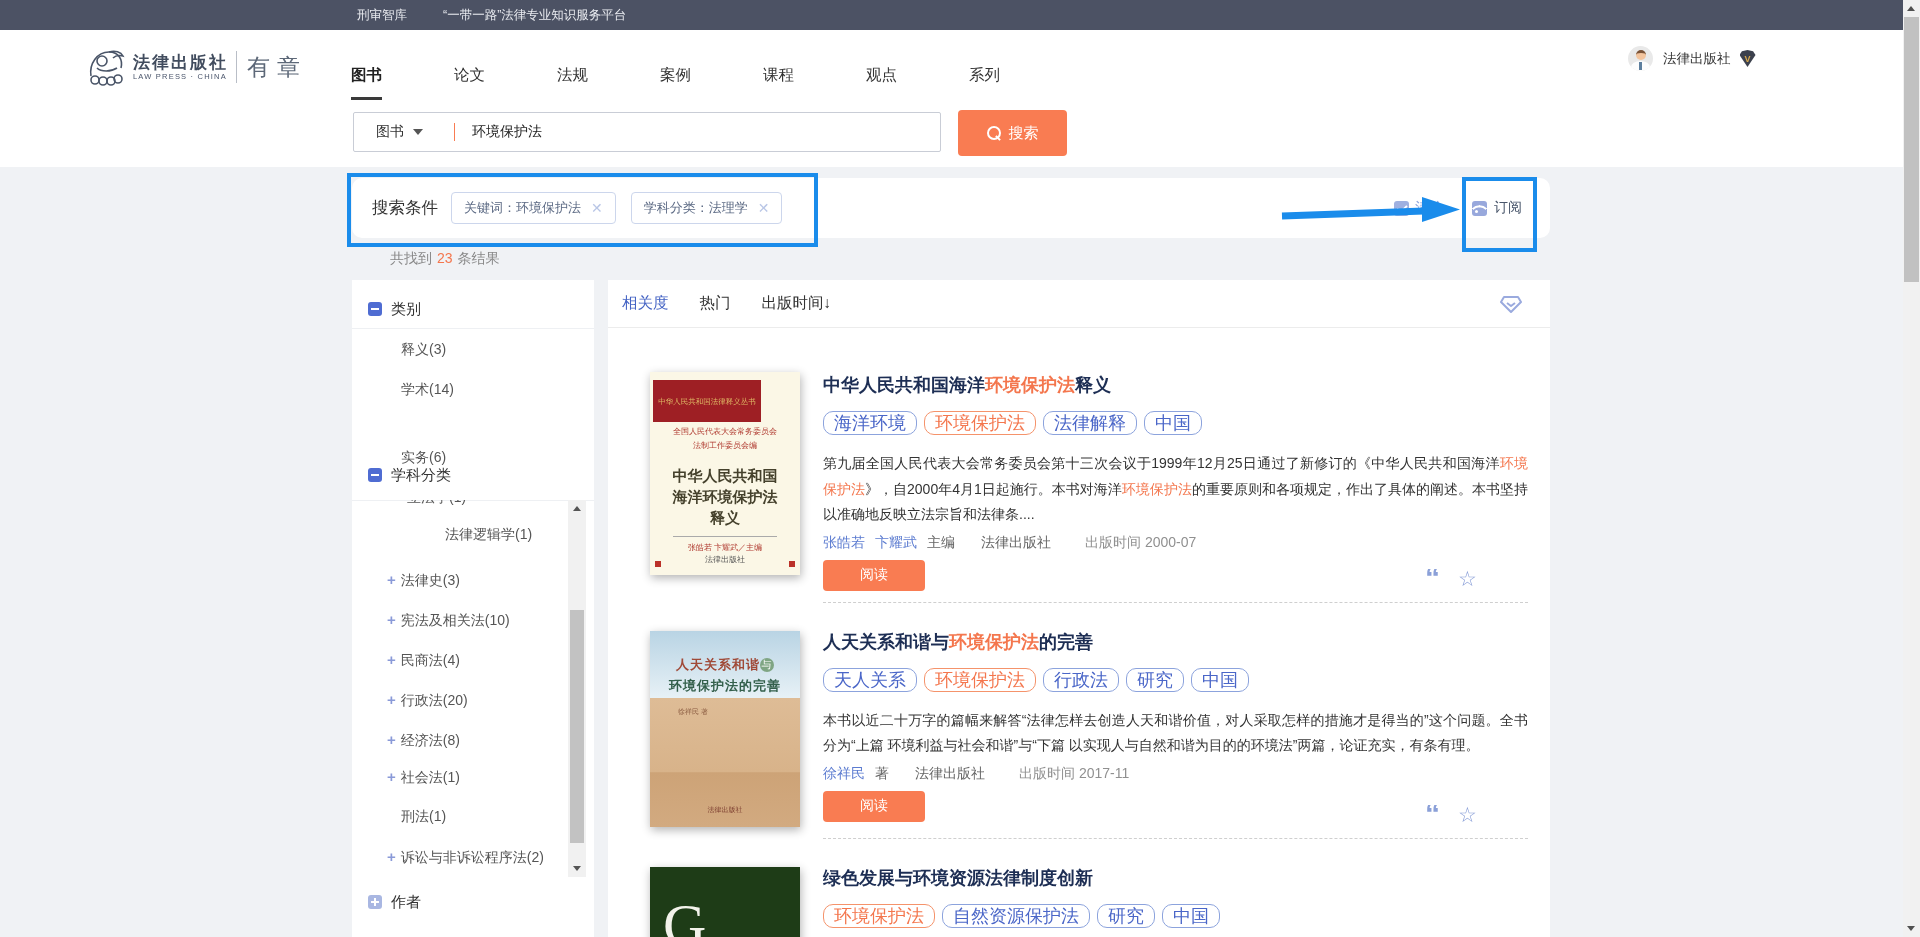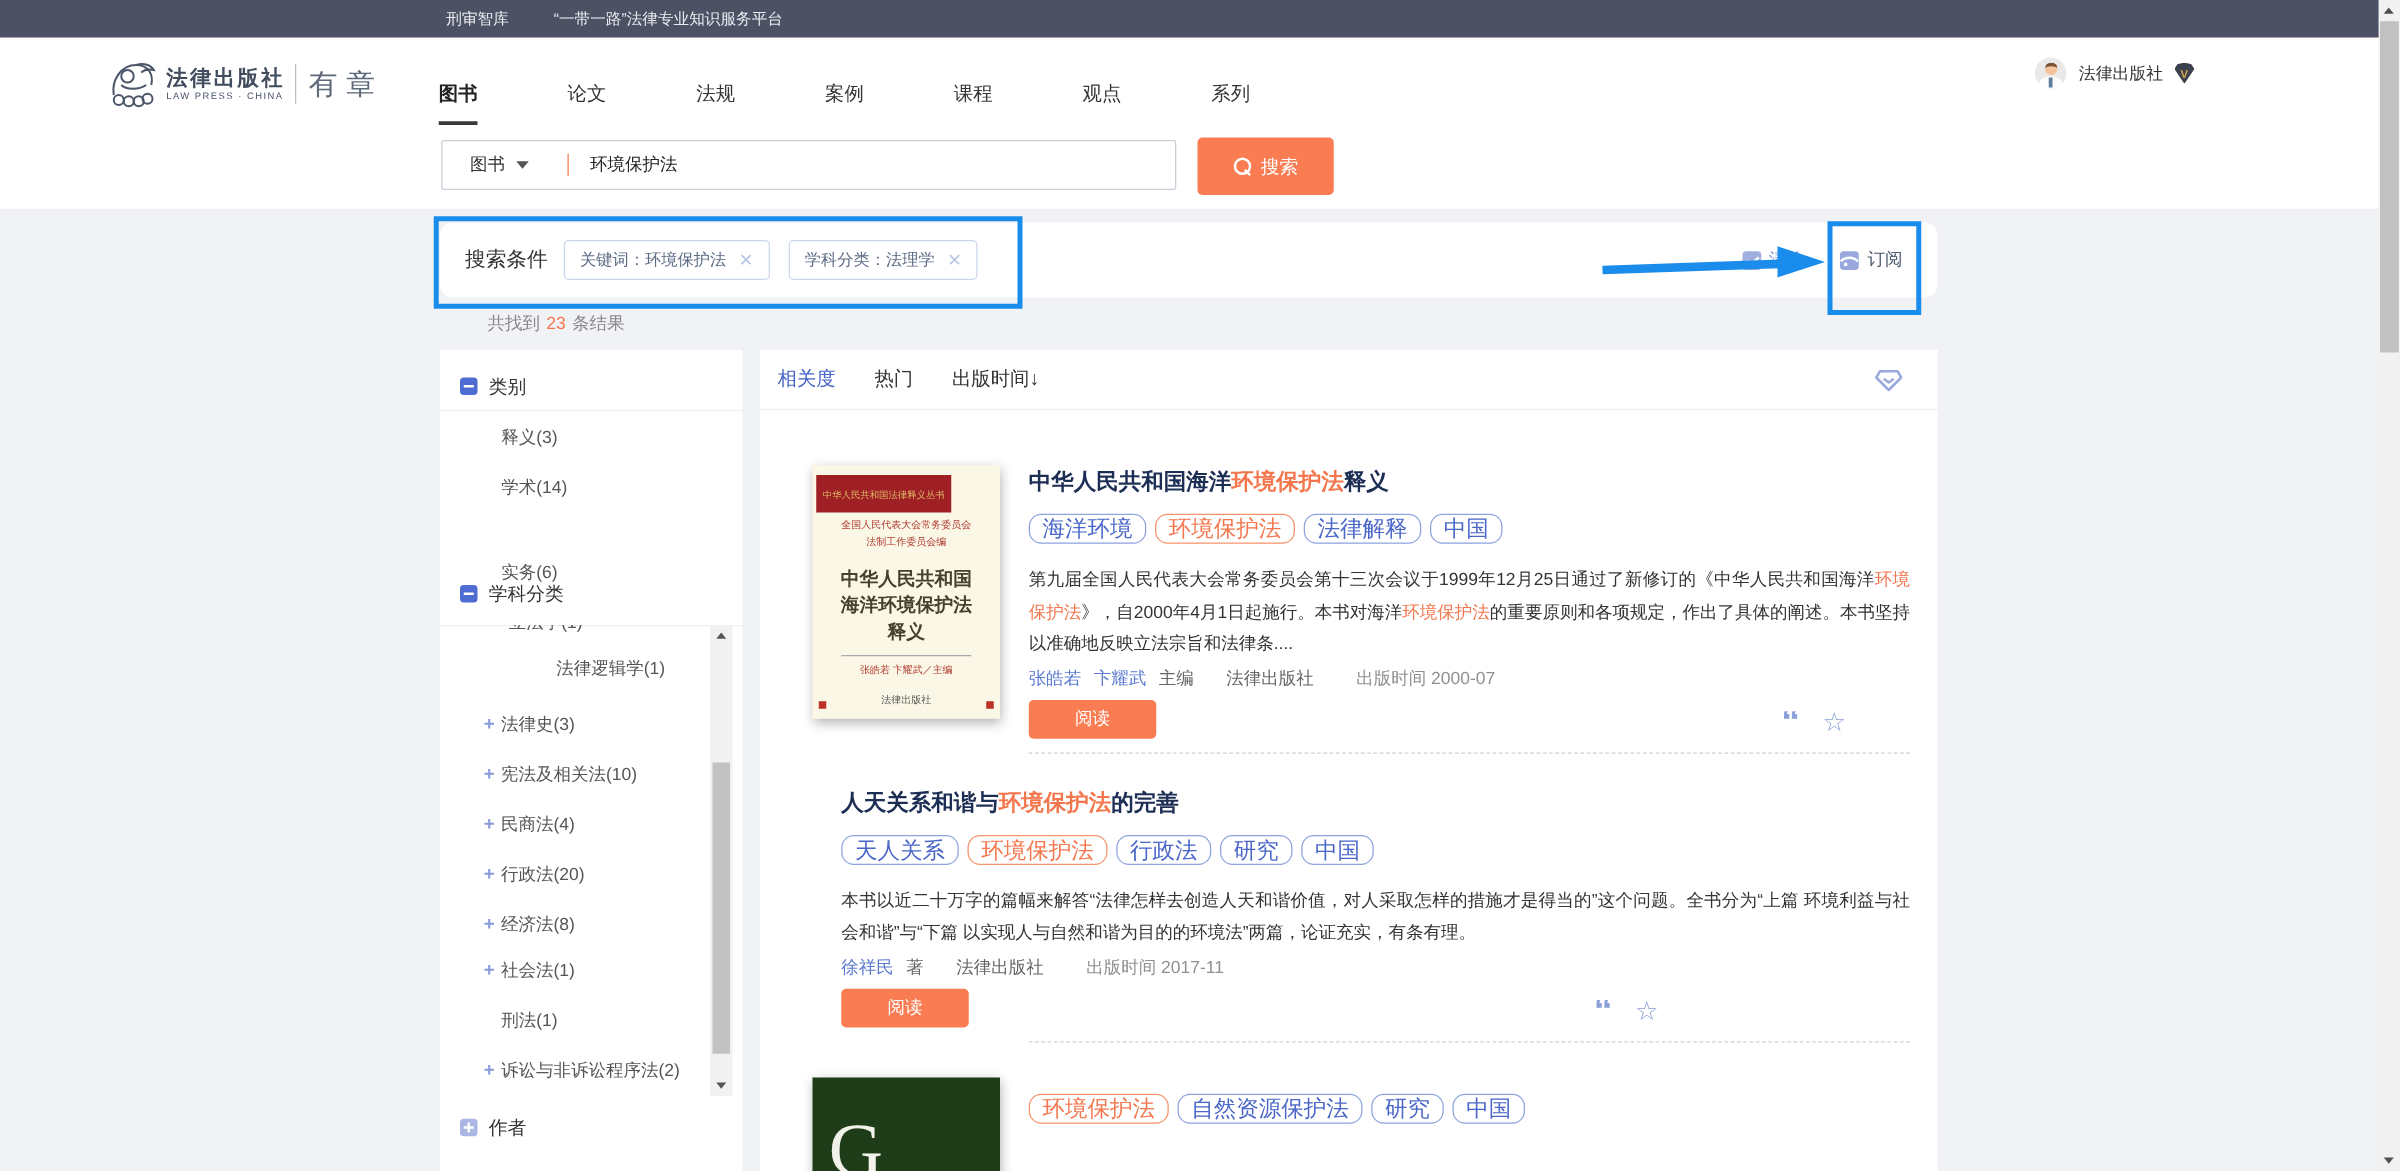--- a/index.html
+++ b/index.html
@@ -98,21 +98,21 @@
 .rmeta .aname{color:#5b7bd0;margin-right:10px;cursor:pointer}
 .rmeta .role{color:#666}
 .rmeta .pub{margin-left:26px}
 .rmeta .ptime{margin-left:34px;color:#909090}
 .read-btn{margin-top:8px;width:102px;height:31px;background:#f97c52;border:none;border-radius:4px;color:#fff;font-size:14px;cursor:pointer;font-family:inherit}
 .row-icons{position:absolute;left:602px;bottom:2px;display:flex;align-items:center;gap:18px}
 .quote-icon{font-size:30px;font-weight:bold;color:#8ba0d8;line-height:18px;height:18px;overflow:hidden;cursor:pointer}
 .star-icon{font-size:21px;color:#8ba0d8;cursor:pointer;line-height:21px}
 
 .bk1{background:#fbf7e6;height:203px;padding-top:8px;font-family:"Liberation Serif",serif}
-.bk1 .series{margin-left:3px;width:108px;height:30px;background:#9e1f24;color:#e0bb66;font-size:7.5px;display:flex;align-items:center;justify-content:center;text-align:center;line-height:9px;padding:0 0}
+.bk1 .series{margin-left:3px;width:108px;height:42px;background:#9e1f24;color:#e0bb66;font-size:7.5px;display:flex;align-items:center;justify-content:center;text-align:center;line-height:9px;padding:0 0}
 .bk1 .org{color:#b03a30;font-size:8px;text-align:center;margin-top:5px;line-height:9px}
 .bk1 .btitle{margin-top:16px;font-weight:bold;font-size:15px;line-height:21px;color:#45412c;text-align:center}
 .bk1 .rule{width:104px;border-top:1px solid #aaa;margin:7px auto 0}
 .bk1 .bauth{color:#b03a30;font-size:8px;text-align:center;margin-top:5px}
 .bk1 .bpress{position:absolute;bottom:10px;width:100%;text-align:center;font-size:8px;color:#555}
 .bk1 .sq{position:absolute;bottom:8px;width:6px;height:6px;background:#bb3128}
 .bk1 .sq.l{left:5px}.bk1 .sq.r{right:5px}
 .bk2{background:#d8b68f;height:196px;margin-top:2px}
 .bk2 .sky{height:67px;background:linear-gradient(#b9d4e4,#e7f1f6);text-align:center;padding-top:25px;font-family:"Liberation Serif",serif}
 .bk2 .t1{font-size:13px;color:#a04a38;font-weight:bold;letter-spacing:1px}
@@ -291,36 +291,46 @@
             <li class="rtag">海洋环境</li>
             <li class="rtag hl">环境保护法</li>
             <li class="rtag">法律解释</li>
             <li class="rtag">中国</li>
           </ul><div class="rdesc"><span>第九届全国人民代表大会常务委员会第十三次会议于1999年12月25日通过了新修订的《中华人民共和国海洋</span><span class="hl">环境保护法</span><span>》，自2000年4月1日起施行。本书对海洋</span><span class="hl">环境保护法</span><span>的重要原则和各项规定，作出了具体的阐述。本书坚持以准确地反映立法宗旨和法律条....</span></div><div class="rmeta"><span class="aname">张皓若</span><span class="aname">卞耀武</span><span class="role">主编</span><span class="pub">法律出版社</span><span class="ptime">出版时间 2000-07</span></div><button class="read-btn">阅读</button><div class="row-icons">
             <span class="quote-icon">“</span>
             <span class="star-icon">☆</span>
           </div></div>
       </li>
       <li class="result">
+        <div class="cover bk2">
+          <div class="sky">
+            <div class="t1">人天关系和谐<span class="conj">与</span></div>
+            <div class="t2">环境保护法的完善</div>
+          </div>
+          <div class="bauth2">徐祥民 著</div>
+          <div class="sand"></div>
+          <div class="bpress2">法律出版社</div>
+        </div>
         <div class="rcontent"><h3 class="rtitle"><span>人天关系和谐与</span><span class="hl">环境保护法</span><span>的完善</span></h3><ul class="rtags">
             <li class="rtag">天人关系</li>
             <li class="rtag hl">环境保护法</li>
             <li class="rtag">行政法</li>
             <li class="rtag">研究</li>
             <li class="rtag">中国</li>
           </ul><div class="rdesc"><span>本书以近二十万字的篇幅来解答“法律怎样去创造人天和谐价值，对人采取怎样的措施才是得当的”这个问题。全书分为“上篇 环境利益与社会和谐”与“下篇 以实现人与自然和谐为目的的环境法”两篇，论证充实，有条有理。</span></div><div class="rmeta"><span class="aname">徐祥民</span><span class="role">著</span><span class="pub">法律出版社</span><span class="ptime">出版时间 2017-11</span></div><button class="read-btn">阅读</button><div class="row-icons">
             <span class="quote-icon">“</span>
             <span class="star-icon">☆</span>
           </div></div>
       </li>
       <li class="result">
         <div class="cover bk3">
           <div class="g">G</div>
         </div>
         <div class="rcontent">
+          <h3 class="rtitle"><span>绿色发展与环境资源法律制度创新</span></h3>
           <ul class="rtags">
             <li class="rtag hl">环境保护法</li>
             <li class="rtag">自然资源保护法</li>
             <li class="rtag">研究</li>
             <li class="rtag">中国</li>
           </ul>
         </div>
       </li>
     </ol>
 </div>

